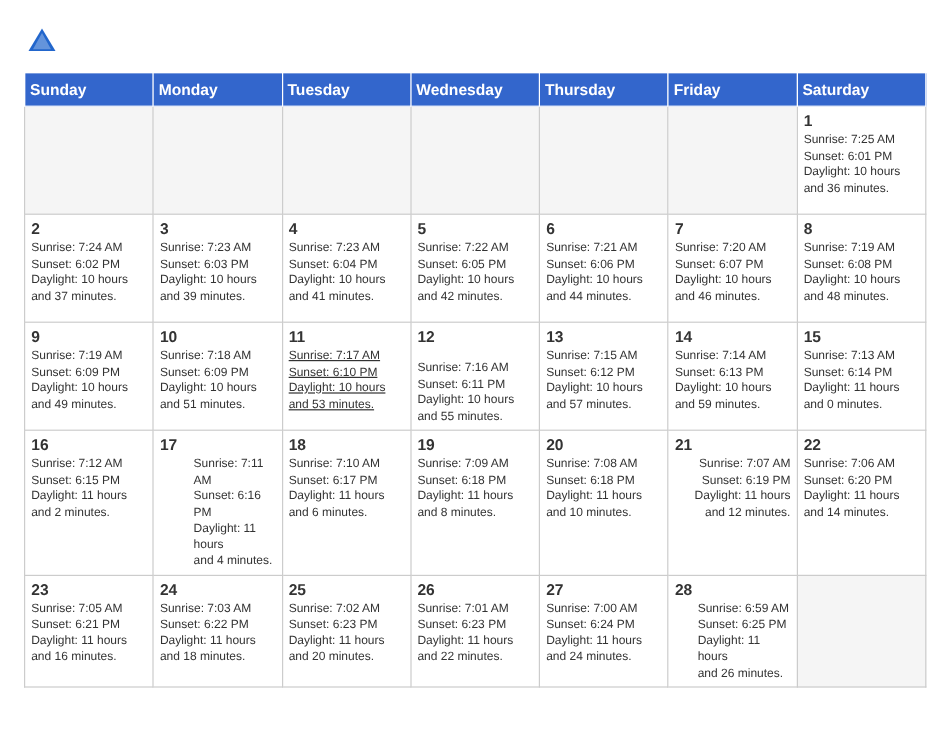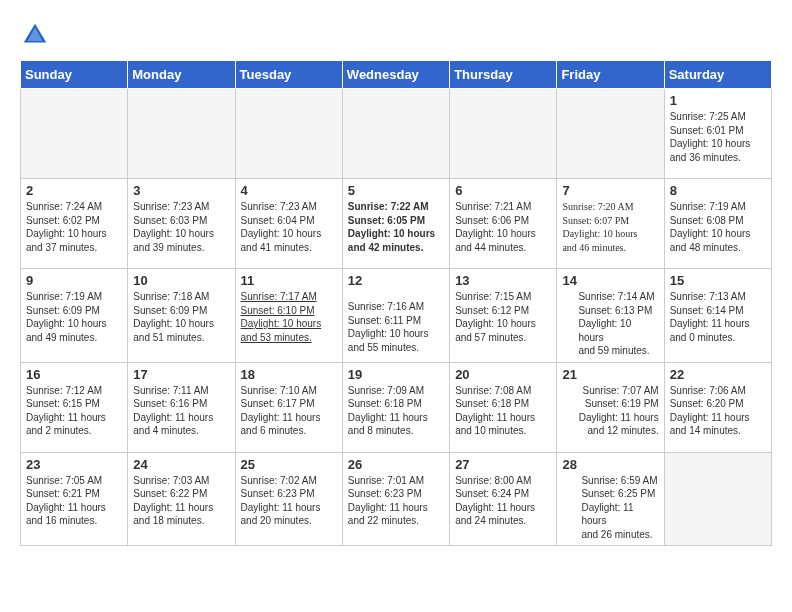--- a/index.html
+++ b/index.html
@@ -156,35 +156,35 @@
         </td>
         <td>
           <span class="day-num">4</span>
           <div class="cell-text" style="white-space: pre-line;">Sunrise: 7:23 AM
 Sunset: 6:04 PM
 Daylight: 10 hours
 and 41 minutes.</div>
         </td>
         <td>
           <span class="day-num">5</span>
-          <div class="cell-text" style="white-space: pre-line; font-weight: bold;">Sunrise: 7:22 AM
+          <div class="cell-text" style="white-space: pre-line;">Sunrise: 7:22 AM
 Sunset: 6:05 PM
 Daylight: 10 hours
 and 42 minutes.</div>
         </td>
         <td>
           <span class="day-num">6</span>
           <div class="cell-text" style="white-space: pre-line;">Sunrise: 7:21 AM
 Sunset: 6:06 PM
 Daylight: 10 hours
 and 44 minutes.</div>
         </td>
         <td>
           <span class="day-num">7</span>
-          <div class="cell-text" style="white-space: pre-line; font-family: Liberation Serif, serif;">Sunrise: 7:20 AM
+          <div class="cell-text" style="white-space: pre-line;">Sunrise: 7:20 AM
 Sunset: 6:07 PM
 Daylight: 10 hours
 and 46 minutes.</div>
         </td>
         <td>
           <span class="day-num">8</span>
           <div class="cell-text" style="white-space: pre-line;">Sunrise: 7:19 AM
 Sunset: 6:08 PM
 Daylight: 10 hours
 and 48 minutes.</div>
@@ -221,21 +221,21 @@
         </td>
         <td>
           <span class="day-num">13</span>
           <div class="cell-text" style="white-space: pre-line;">Sunrise: 7:15 AM
 Sunset: 6:12 PM
 Daylight: 10 hours
 and 57 minutes.</div>
         </td>
         <td>
           <span class="day-num">14</span>
-          <div class="cell-text" style="white-space: pre-line; margin-left: 16px;">Sunrise: 7:14 AM
+          <div class="cell-text" style="white-space: pre-line;">Sunrise: 7:14 AM
 Sunset: 6:13 PM
 Daylight: 10 hours
 and 59 minutes.</div>
         </td>
         <td>
           <span class="day-num">15</span>
           <div class="cell-text" style="white-space: pre-line;">Sunrise: 7:13 AM
 Sunset: 6:14 PM
 Daylight: 11 hours
 and 0 minutes.</div>
@@ -244,21 +244,21 @@
       <tr>
         <td>
           <span class="day-num">16</span>
           <div class="cell-text" style="white-space: pre-line;">Sunrise: 7:12 AM
 Sunset: 6:15 PM
 Daylight: 11 hours
 and 2 minutes.</div>
         </td>
         <td>
           <span class="day-num">17</span>
-          <div class="cell-text" style="white-space: pre-line;">Sunrise: 7:11 AM
+          <div class="cell-text" style="white-space: pre-line; margin-left: 28px;">Sunrise: 7:11 AM
 Sunset: 6:16 PM
 Daylight: 11 hours
 and 4 minutes.</div>
         </td>
         <td>
           <span class="day-num">18</span>
           <div class="cell-text" style="white-space: pre-line;">Sunrise: 7:10 AM
 Sunset: 6:17 PM
 Daylight: 11 hours
 and 6 minutes.</div>
@@ -316,21 +316,21 @@
         </td>
         <td>
           <span class="day-num">26</span>
           <div class="cell-text" style="white-space: pre-line;">Sunrise: 7:01 AM
 Sunset: 6:23 PM
 Daylight: 11 hours
 and 22 minutes.</div>
         </td>
         <td>
           <span class="day-num">27</span>
-          <div class="cell-text" style="white-space: pre-line;">Sunrise: 8:00 AM
+          <div class="cell-text" style="white-space: pre-line;">Sunrise: 7:00 AM
 Sunset: 6:24 PM
 Daylight: 11 hours
 and 24 minutes.</div>
         </td>
         <td>
           <span class="day-num">28</span>
           <div class="cell-text" style="white-space: pre-line; margin-left: 19px;">Sunrise: 6:59 AM
 Sunset: 6:25 PM
 Daylight: 11 hours
 and 26 minutes.</div>

